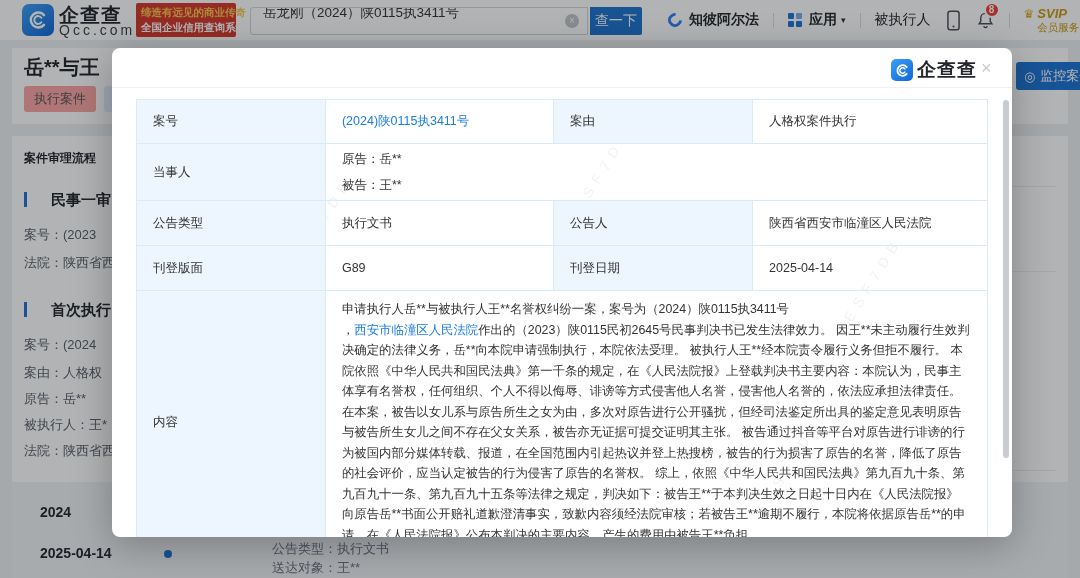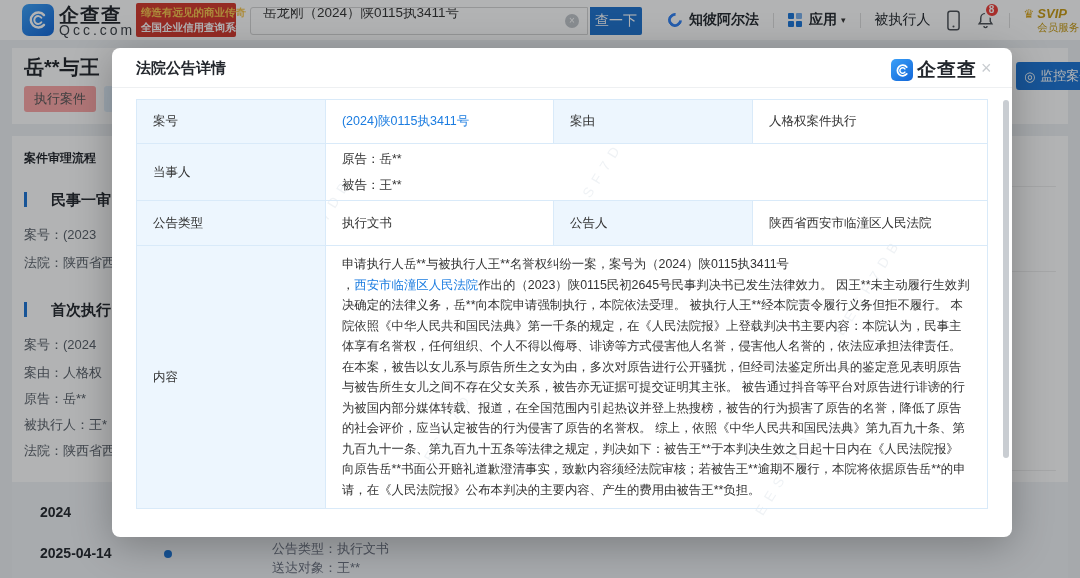--- a/index.html
+++ b/index.html
@@ -189,21 +189,20 @@
   <div class="overlay"></div>
 
   <div class="modal">
     <span class="wm" style="left:150px; top:170px;">EESF7DB</span>
     <span class="wm" style="left:430px; top:120px;">EESF7DB</span>
     <span class="wm" style="left:700px; top:230px;">EESF7DB</span>
     <span class="wm" style="left:280px; top:370px;">EESF7DB</span>
     <span class="wm" style="left:620px; top:410px;">EESF7DB</span>
 
     <div class="m-head">
-      <div class="m-title">法院公告详情</div>
       <div class="m-brand">
         <div class="m-brand-icon">
           <svg width="17" height="17" viewBox="0 0 32 32">
             <path d="M24 9.5 A 10 10 0 1 0 24 22.5" fill="none" stroke="#fff" stroke-width="3.4" stroke-linecap="round"></path>
             <path d="M20.5 13 A 5.2 5.2 0 1 0 20.5 19" fill="none" stroke="#fff" stroke-width="2.8" stroke-linecap="round"></path>
           </svg>
         </div>
         <span class="m-brand-name">企查查</span>
       </div>
       <span class="m-close">×</span>
@@ -229,20 +228,26 @@
           <div class="party-line">原告：岳**</div>
           <div class="party-line">被告：王**</div>
         </td>
       </tr>
       <tr class="r3">
         <td class="lb">公告类型</td>
         <td>执行文书</td>
         <td class="lb">公告人</td>
         <td>陕西省西安市临潼区人民法院</td>
       </tr>
+      <tr class="r4">
+        <td class="lb">刊登版面</td>
+        <td>G89</td>
+        <td class="lb">刊登日期</td>
+        <td>2025-04-14</td>
+      </tr>
       <tr>
         <td class="lb">内容</td>
         <td colspan="3" class="content-cell"><span>申请执行人岳**与被执行人王**名誉权纠纷一案，案号为（2024）陕0115执3411号
 ，</span><a class="inline-link">西安市临潼区人民法院</a><span>作出的（2023）陕0115民初2645号民事判决书已发生法律效力。 因王**未主动履行生效判决确定的法律义务，岳**向本院申请强制执行，本院依法受理。 被执行人王**经本院责令履行义务但拒不履行。 本院依照《中华人民共和国民法典》第一千条的规定，在《人民法院报》上登载判决书主要内容：本院认为，民事主体享有名誉权，任何组织、个人不得以侮辱、诽谤等方式侵害他人名誉，侵害他人名誉的，依法应承担法律责任。 在本案，被告以女儿系与原告所生之女为由，多次对原告进行公开骚扰，但经司法鉴定所出具的鉴定意见表明原告与被告所生女儿之间不存在父女关系，被告亦无证据可提交证明其主张。 被告通过抖音等平台对原告进行诽谤的行为被国内部分媒体转载、报道，在全国范围内引起热议并登上热搜榜，被告的行为损害了原告的名誉，降低了原告的社会评价，应当认定被告的行为侵害了原告的名誉权。 综上，依照《中华人民共和国民法典》第九百九十条、第九百九十一条、第九百九十五条等法律之规定，判决如下：被告王**于本判决生效之日起十日内在《人民法院报》向原告岳**书面公开赔礼道歉澄清事实，致歉内容须经法院审核；若被告王**逾期不履行，本院将依据原告岳**的申请，在《人民法院报》公布本判决的主要内容、产生的费用由被告王**负担。</span></td>
       </tr>
     </tbody>
       </table>
 
     <div class="m-scroll"></div>
   </div>

